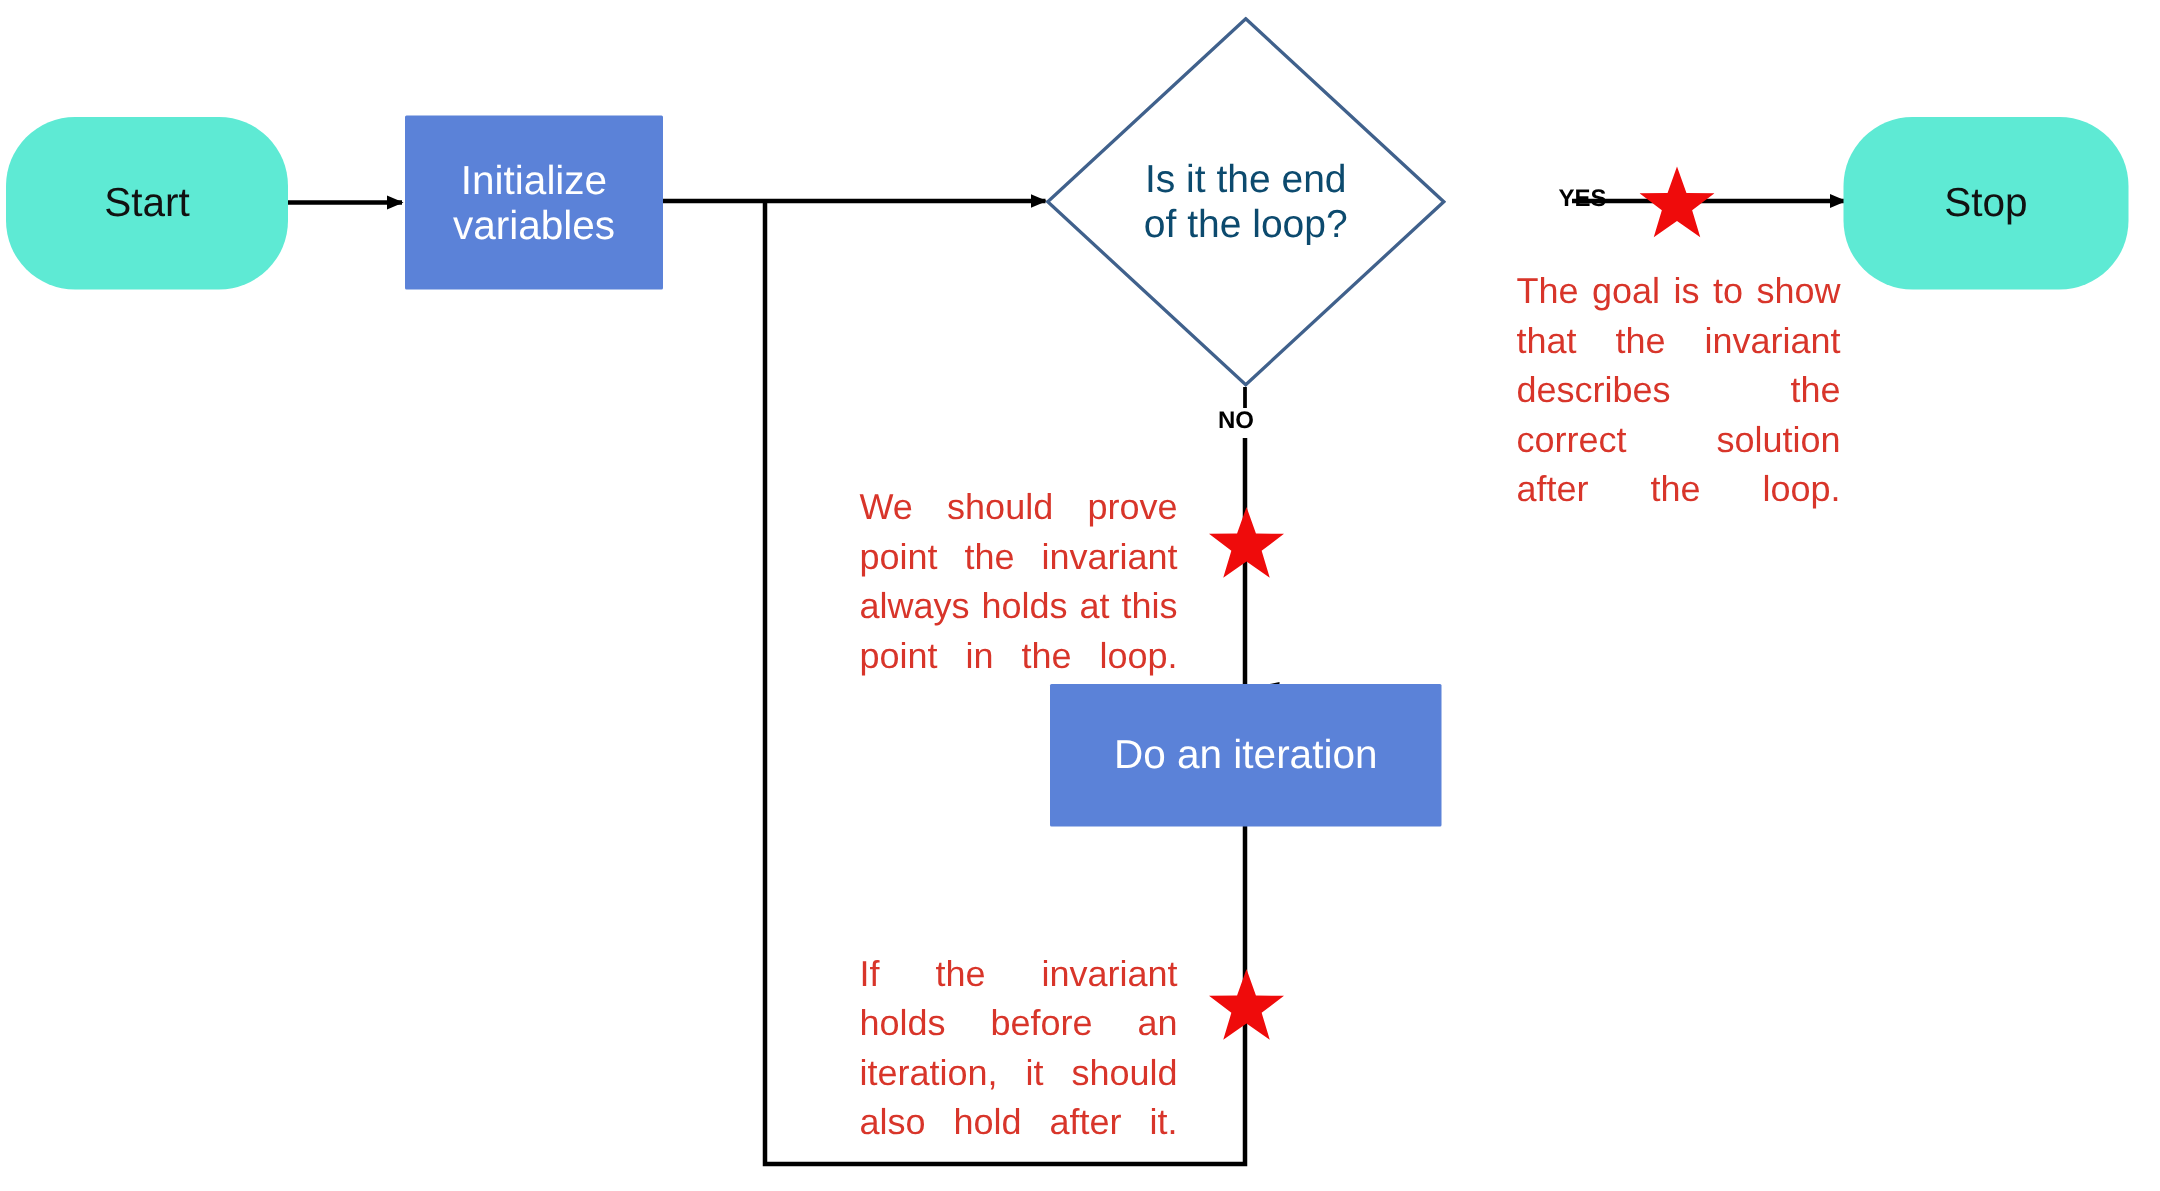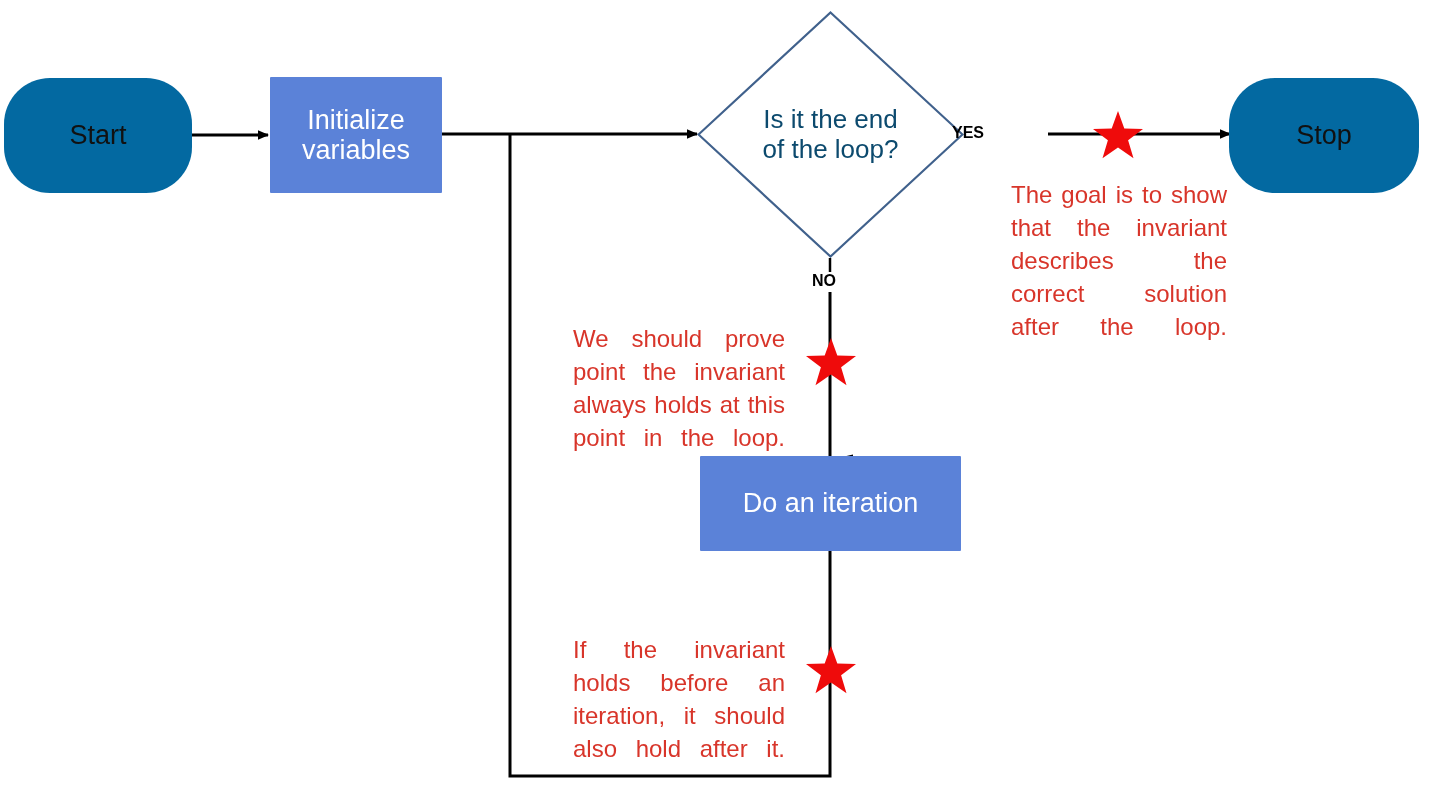--- a/index.html
+++ b/index.html
@@ -32,21 +32,21 @@
     position: absolute;
     box-sizing: border-box;
     display: flex;
     align-items: center;
     justify-content: center;
     text-align: center;
     line-height: 1.12;
   }
 
   .node-terminal {
-    background: #0369a1;
+    background: #5eead4;
     border-radius: 46px;
     color: #111111;
     font-size: 27px;
   }
 
   .node-process {
     background: #5b82d8;
     border-radius: 1px;
     color: #ffffff;
     font-size: 27px;
@@ -147,21 +147,21 @@
   </div>
 
   <div class="node node-terminal" style="left:1229px; top:78px; width:190px; height:115px;">
     <span>Stop</span>
   </div>
 
   <div class="node node-process" style="left:700px; top:456px; width:261px; height:95px;">
     <span>Do an iteration</span>
   </div>
 
-  <div class="edge-label" style="left:952px; top:124px;">YES</div>
+  <div class="edge-label" style="left:1039px; top:124px;">YES</div>
 
   <div class="edge-label" style="left:812px; top:272px;text-align:right;">NO</div>
 
   <svg class="star" style="left:1093px; top:110px; width:50px; height:50px;" viewBox="0 0 50 50" xmlns="http://www.w3.org/2000/svg">
     <polygon points="25,1 31.3,18.6 50,18.9 35.1,30.2 40.5,48.2 25,37.4 9.5,48.2 14.9,30.2 0,18.9 18.7,18.6" fill="#ef0b0b"></polygon>
   </svg>
 
   <svg class="star" style="left:806px; top:337px; width:50px; height:50px;" viewBox="0 0 50 50" xmlns="http://www.w3.org/2000/svg">
     <polygon points="25,1 31.3,18.6 50,18.9 35.1,30.2 40.5,48.2 25,37.4 9.5,48.2 14.9,30.2 0,18.9 18.7,18.6" fill="#ef0b0b"></polygon>
   </svg>

